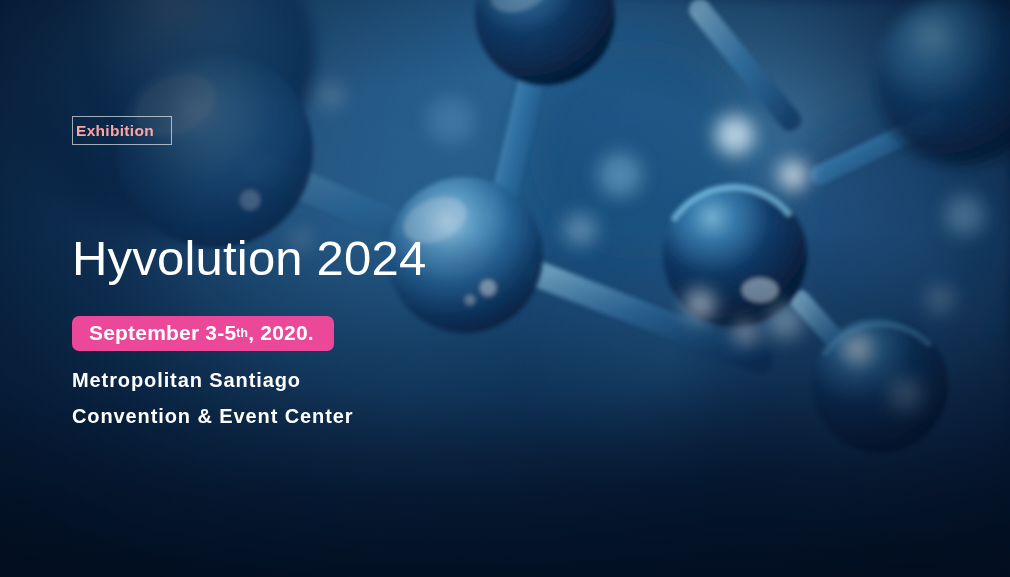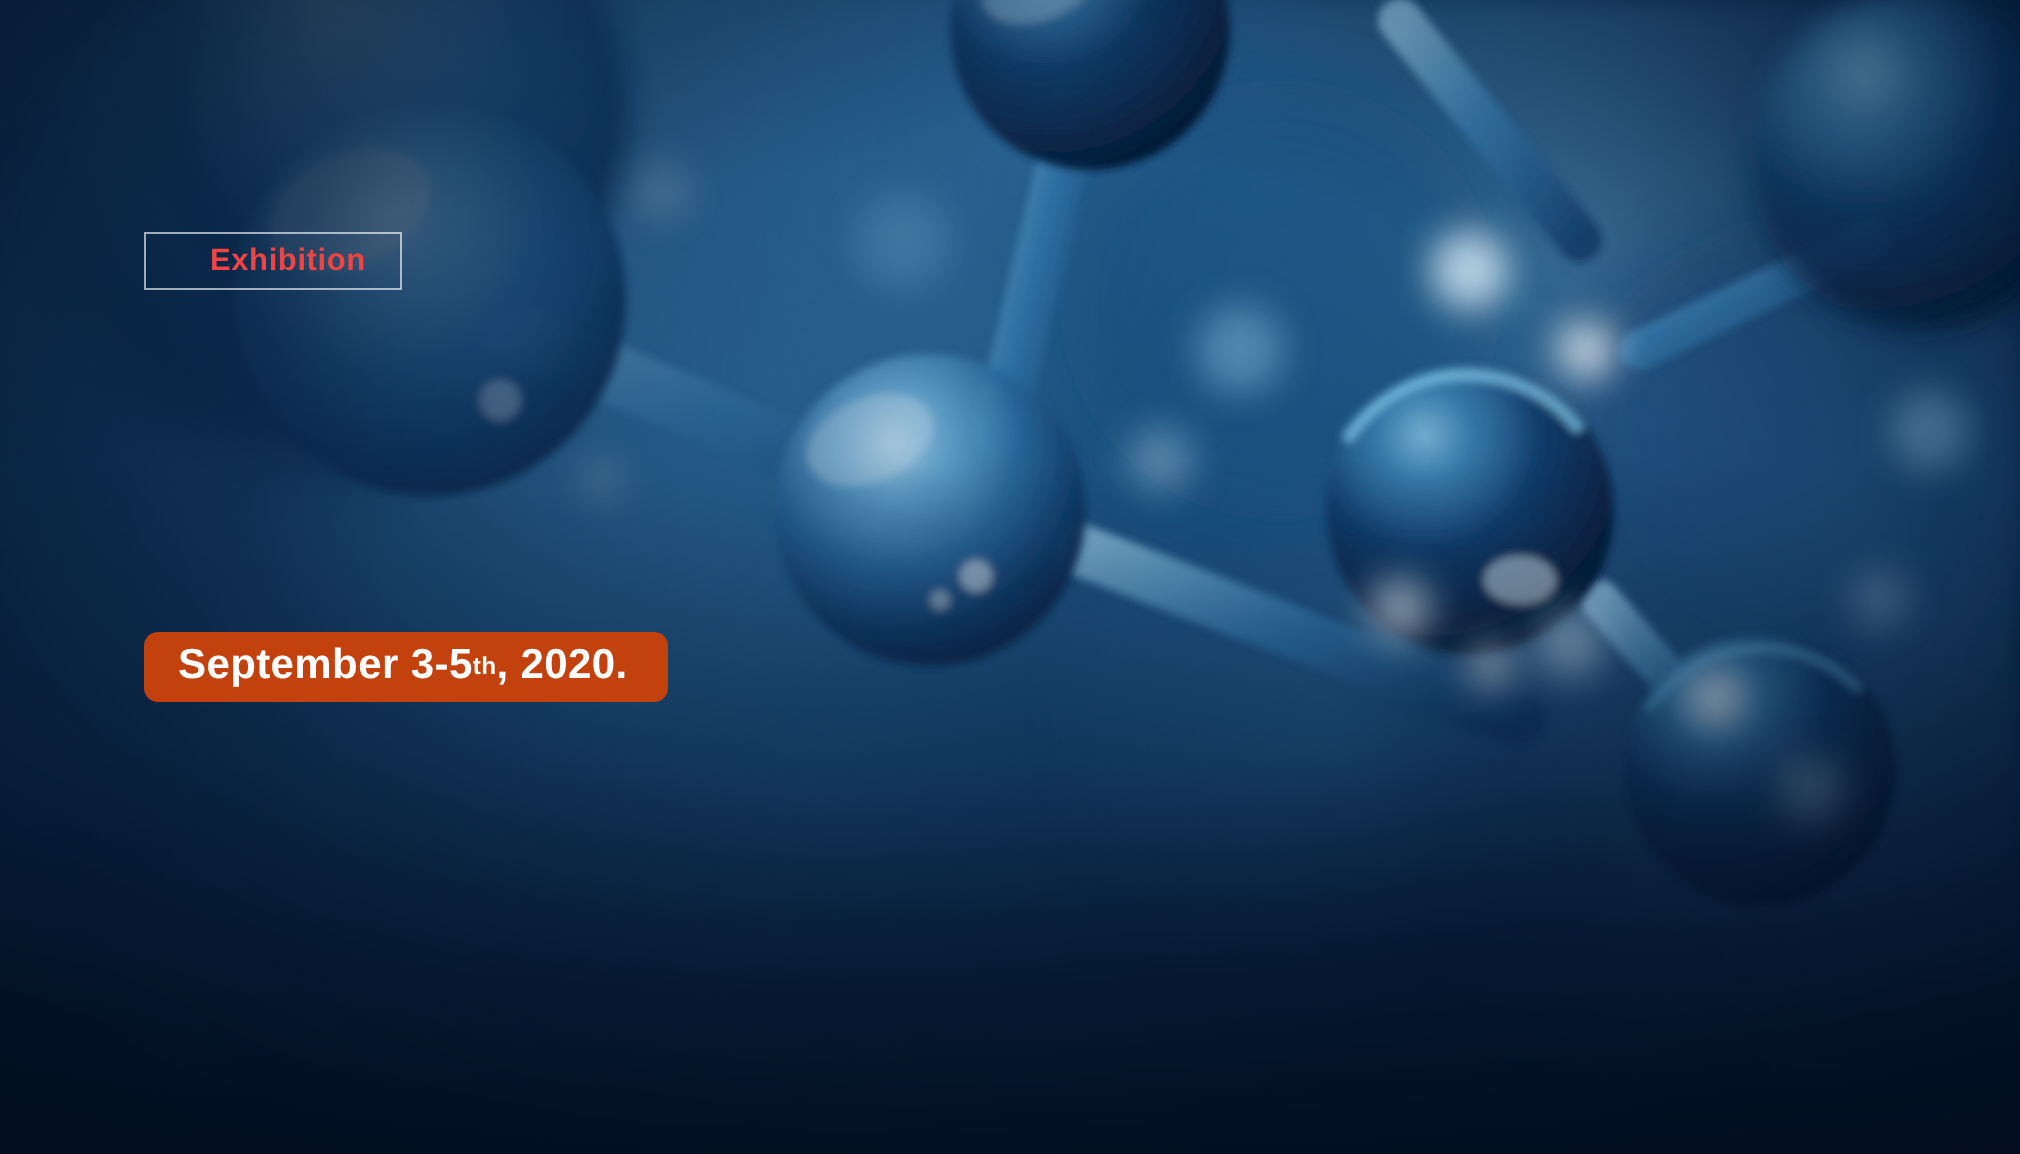--- a/index.html
+++ b/index.html
@@ -79,25 +79,25 @@
     height: 100%;
     width: 560px;
   }
 
   .eyebrow {
     position: absolute;
     top: 116px;
     left: 0;
     display: inline-block;
     border: 1px solid rgba(255,255,255,0.62);
-    padding: 5px 17px 6px 32px;
+    padding: 5px 17px 6px 3px;
     box-sizing: border-box;
     height: 29px;
     line-height: 17px;
-    color: #ef4444;
+    color: #fca5a5;
     font-size: 15.5px;
     font-weight: 700;
     letter-spacing: 0.3px;
     white-space: nowrap;
   }
 
   .headline {
     position: absolute;
     top: 232px;
     left: 0;
@@ -109,21 +109,21 @@
     line-height: 1.08;
     white-space: nowrap;
   }
 
   .date-badge {
     position: absolute;
     top: 316px;
     left: 0;
     display: inline-flex;
     align-items: center;
-    background: #c2410c;
+    background: #ec4899;
     border-radius: 7px;
     padding: 6px 20px 8px 17px;
     box-sizing: border-box;
     height: 35px;
     color: #ffffff;
     font-size: 21px;
     font-weight: 700;
     letter-spacing: 0.2px;
     white-space: nowrap;
   }
@@ -266,22 +266,27 @@
   </svg>
 
   <div class="bg-layer bg-overlay-left"></div>
   <div class="bg-layer bg-overlay-bottom"></div>
   <div class="bg-layer bg-overlay-vignette"></div>
 
   <div class="content">
 
     <div class="eyebrow">Exhibition</div>
 
+    <h1 class="headline">Hyvolution 2024</h1>
 
     <div class="date-badge">
       <span>September 3-5</span>
         <sup>th</sup>
         <span>, 2020.</span>
     </div>
 
+    <div class="venue">
+      <span class="venue-line">Metropolitan Santiago</span>
+      <span class="venue-line">Convention &amp; Event Center</span>
+    </div>
 
   </div>
 </div>
 
 </body></html>

